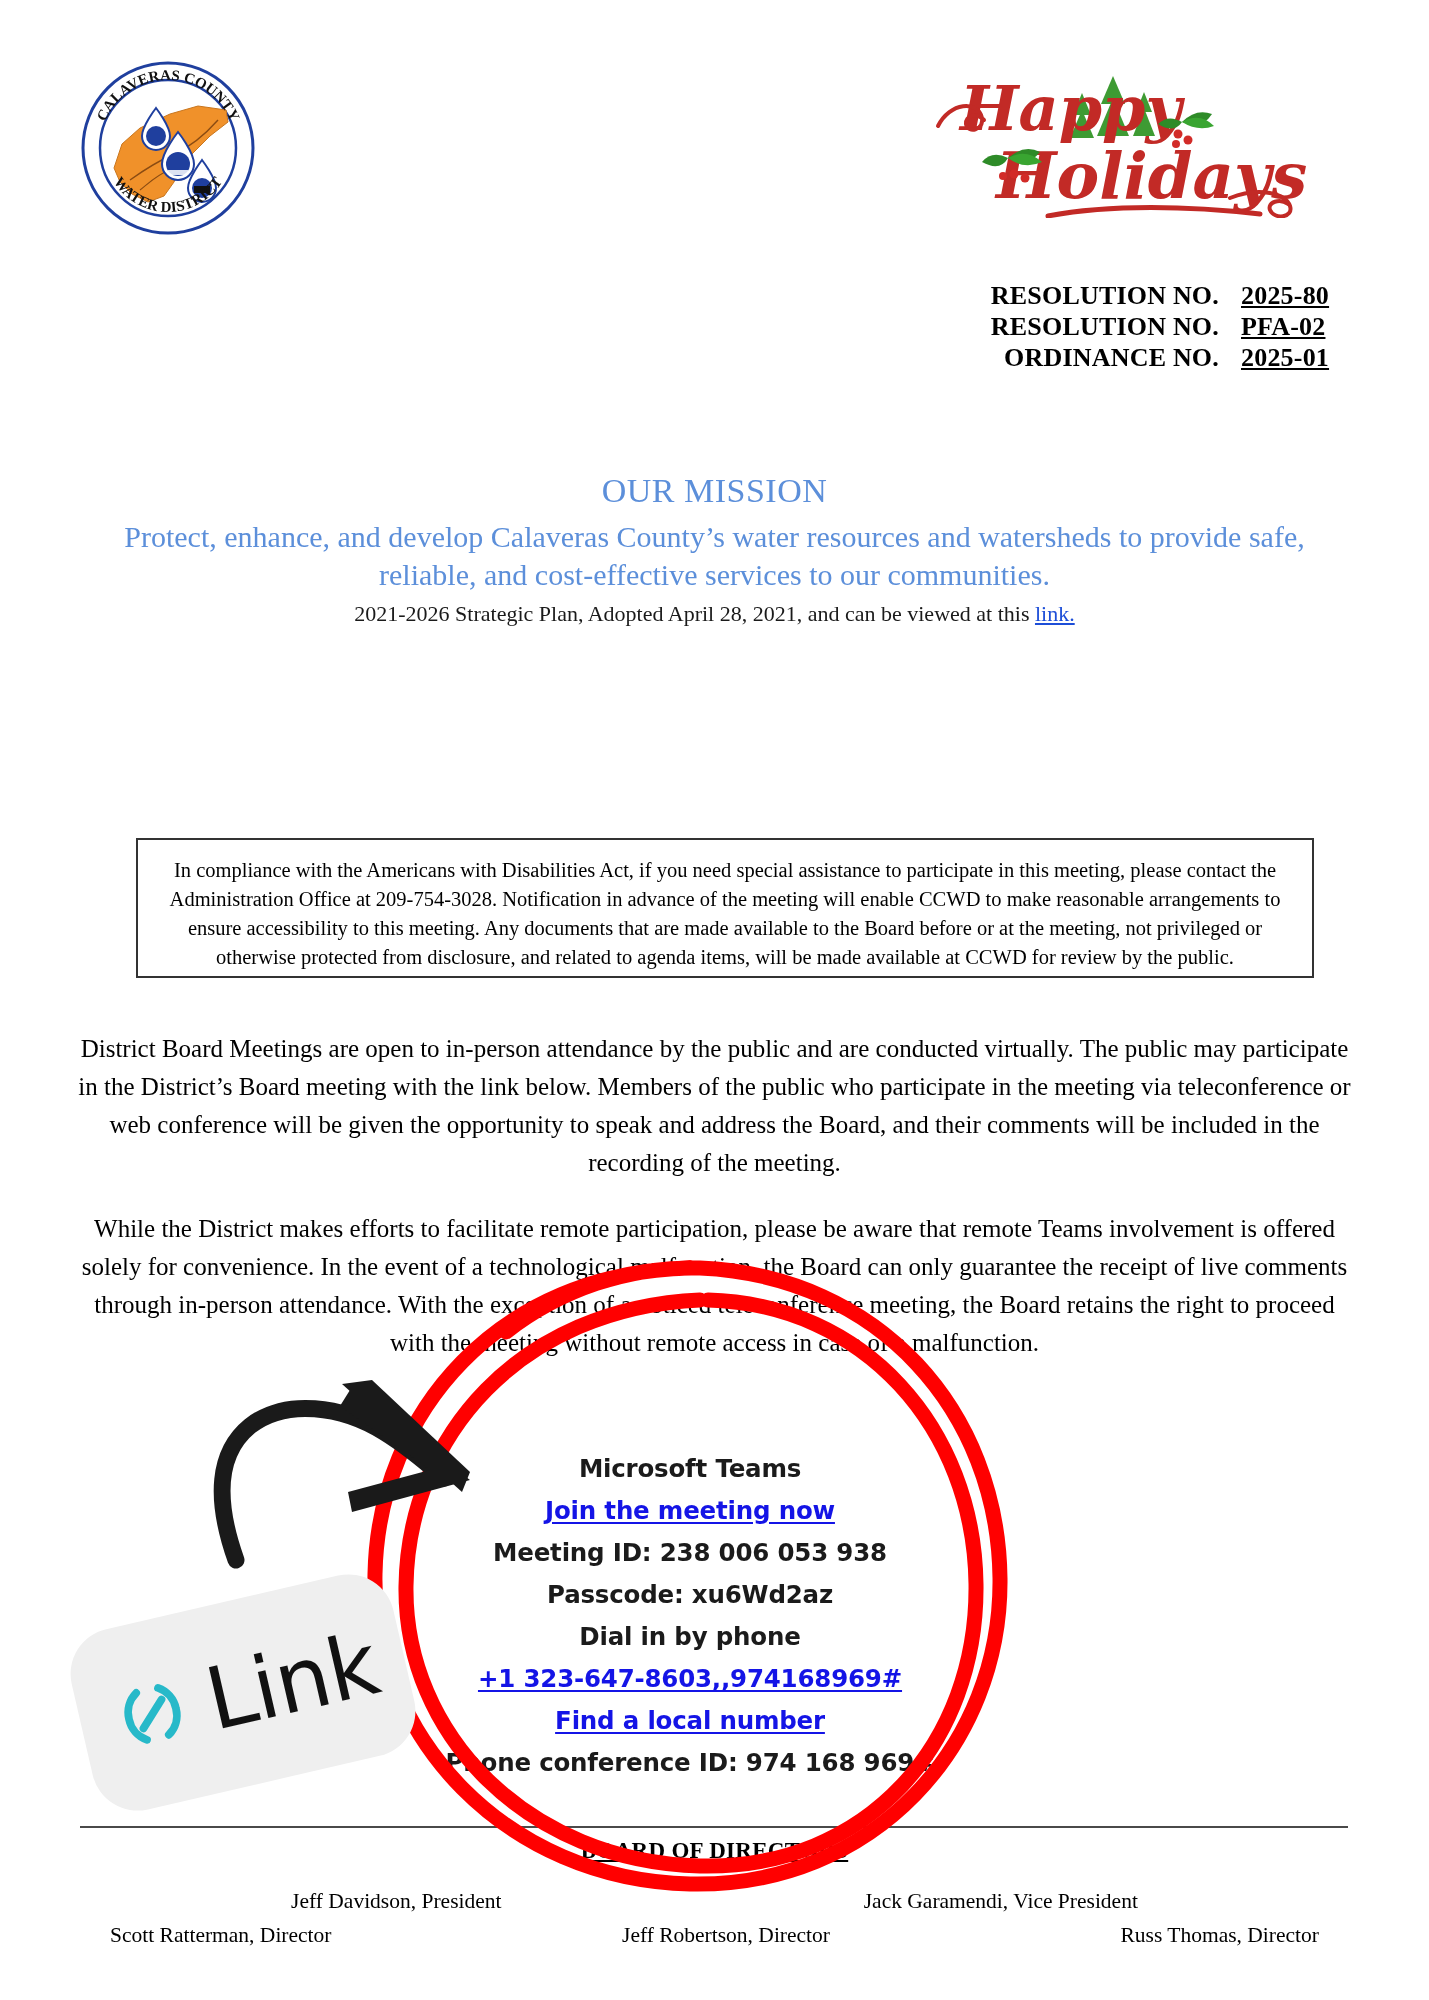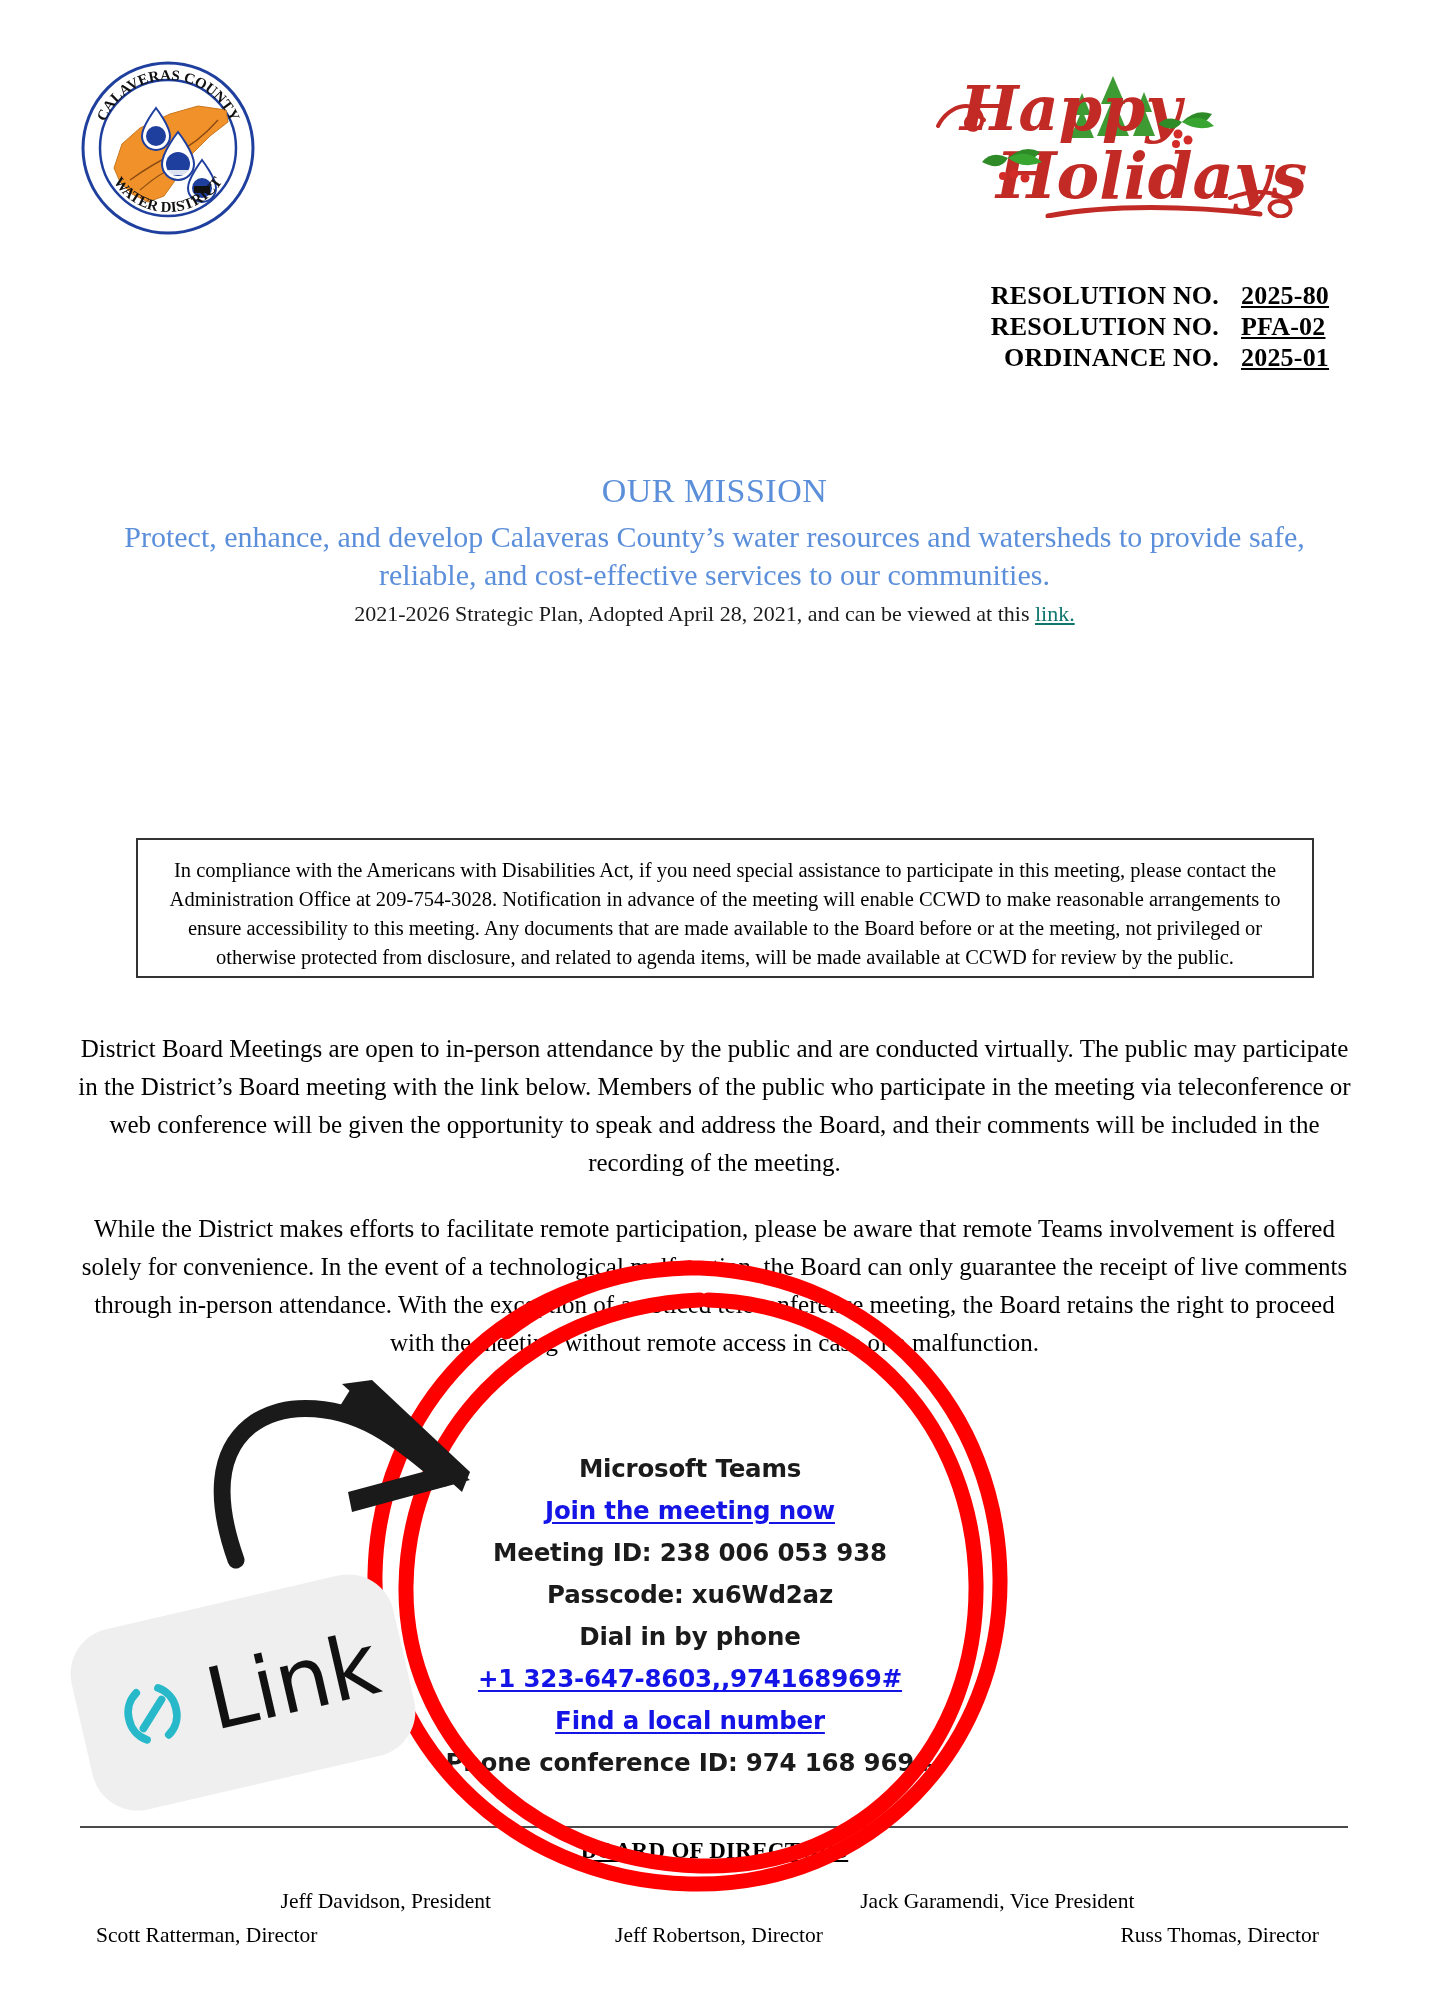--- a/index.html
+++ b/index.html
@@ -46,21 +46,21 @@
   .mission-head{
     color:#5C8FDA;font-size:34px;line-height:42px;letter-spacing:.5px;margin-top:8px;
   }
   .mission-body{
     color:#5C8FDA;font-size:30px;line-height:38px;margin-top:6px;
     padding:0 20px;
   }
   .mission-note{
     color:#1a1a1a;font-size:22px;line-height:28px;margin-top:6px;
   }
-  .mission-note .lnk{color:#0f766e;text-decoration:underline;}
+  .mission-note .lnk{color:#1d4ed8;text-decoration:underline;}
 
   
   .meta{position:absolute;left:85px;right:85px;top:668px;
         display:flex;justify-content:space-between;}
   .meta-col{font-size:25px;line-height:33px;}
   .meta-col.right{text-align:left;}
   .meta-link{color:#2a2ad0;text-decoration:underline;}
 
   
   .ada-box{
@@ -98,21 +98,21 @@
   .foot-rule{
     position:absolute;left:80px;width:1268px;top:1826px;
     border-top:2px solid #4a4a4a;height:0;
   }
   .board-head{
     position:absolute;left:0;right:0;top:1838px;text-align:center;
     font-weight:bold;font-size:23px;text-decoration:underline;
     letter-spacing:.3px;
   }
   .board-row{
-    position:absolute;left:96px;right:110px;
+    position:absolute;left:110px;right:110px;
     font-size:21.5px;line-height:30px;
   }
   .board-row-1{top:1886px;display:flex;justify-content:space-around;}
   .board-row-2{top:1920px;display:flex;justify-content:space-between;}
   .board-row-1 span{padding:0 40px;}
 
   
   .annot{position:absolute;inset:0;pointer-events:none;}
   .annot svg{position:absolute;left:0;top:0;}
 

